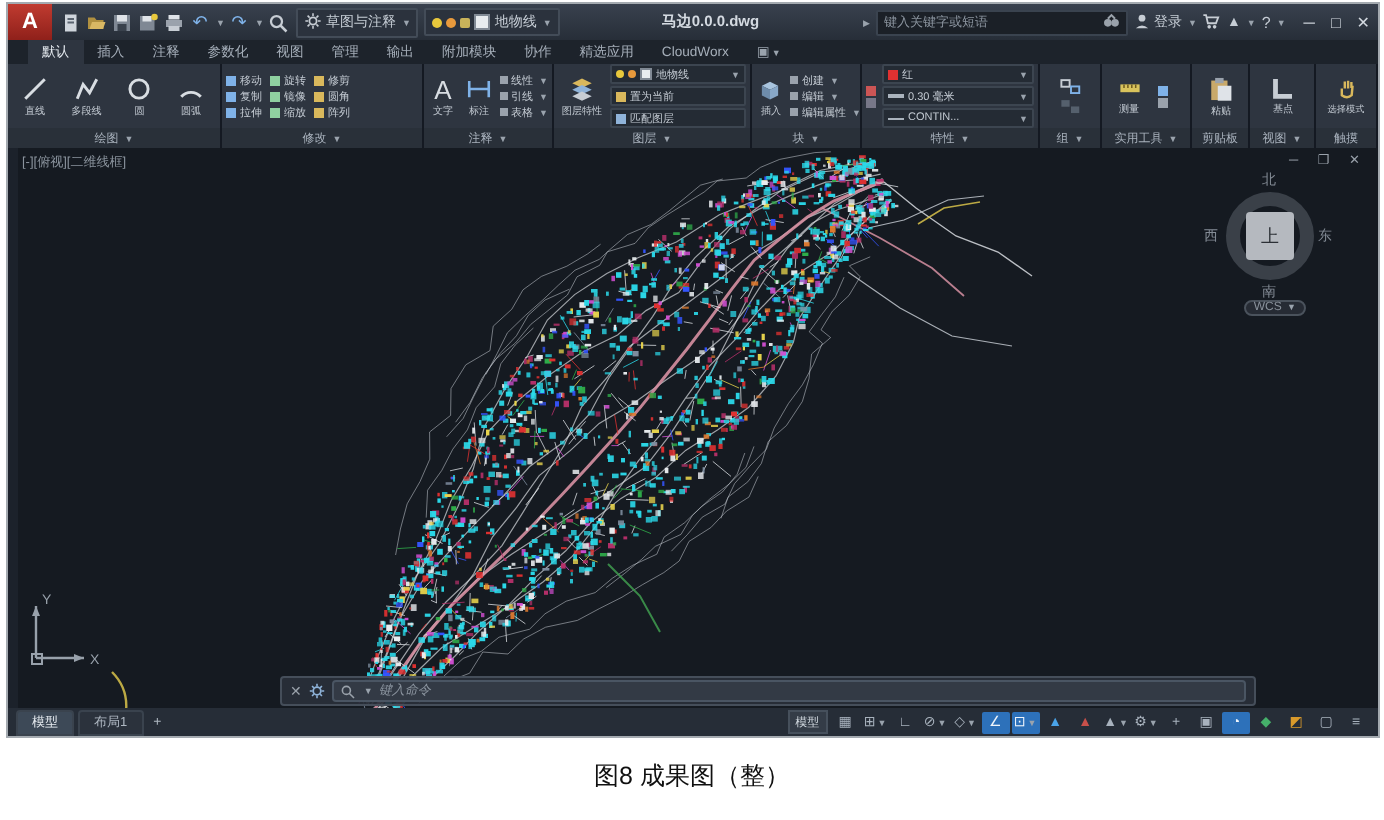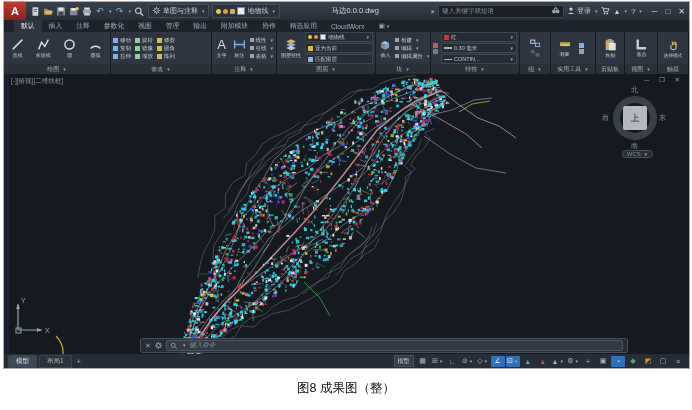--- a/index.html
+++ b/index.html
@@ -12,21 +12,21 @@
             color:#c6cdd5;font-size:7px;gap:3px;padding-right:4px;}
   .appbtn{width:22px;height:18px;background:linear-gradient(#c03b30,#8f201a);color:#fff;font-weight:bold;
           font-size:11px;display:flex;align-items:center;justify-content:center;flex:0 0 auto;}
   .qat{display:flex;align-items:center;gap:1px;}
   .qi{width:12px;height:13px;display:flex;align-items:center;justify-content:center;color:#c7cdd4;font-size:8px;}
   .dd{font-size:4.5px;color:#9aa3ad;margin-left:1px;}
   .combo{display:flex;align-items:center;gap:2px;padding:1px 3px;border:1px solid #434c58;background:#2b323d;
          border-radius:1px;white-space:nowrap;}
   .swatch{width:6px;height:6px;background:#e8ecef;border:1px solid #818a95;display:inline-block;}
   .dot{width:5px;height:5px;border-radius:50%;display:inline-block;}
-  .title{flex:0 0 auto;color:#d4dae1;font-size:7.5px;white-space:nowrap;padding:0 6px;}
+  .title{flex:0 0 auto;color:#d4dae1;font-size:7.5px;white-space:nowrap;padding:0 6px;font-weight:bold;}
   .sp{flex:1;}
   .search{display:flex;align-items:center;gap:3px;width:118px;height:11px;background:#1b2027;
           border:1px solid #3a434f;border-radius:1px;padding:0 3px;color:#8b949f;font-size:6.5px;overflow:hidden;}
   .tbtn{display:flex;align-items:center;gap:2px;color:#c6cdd5;white-space:nowrap;}
   .winbtns{display:flex;gap:8px;margin-left:6px;color:#d3d9e0;font-size:8px;}
   .winbtns span{cursor:default;}
   
   .tabrow{height:12px;background:#1d232b;display:flex;align-items:stretch;padding-left:10px;font-size:6.8px;color:#a6afba;}
   .rtab{padding:0 7px;display:flex;align-items:center;white-space:nowrap;}
   .rtab.active{background:#2e3540;color:#e5eaef;}

